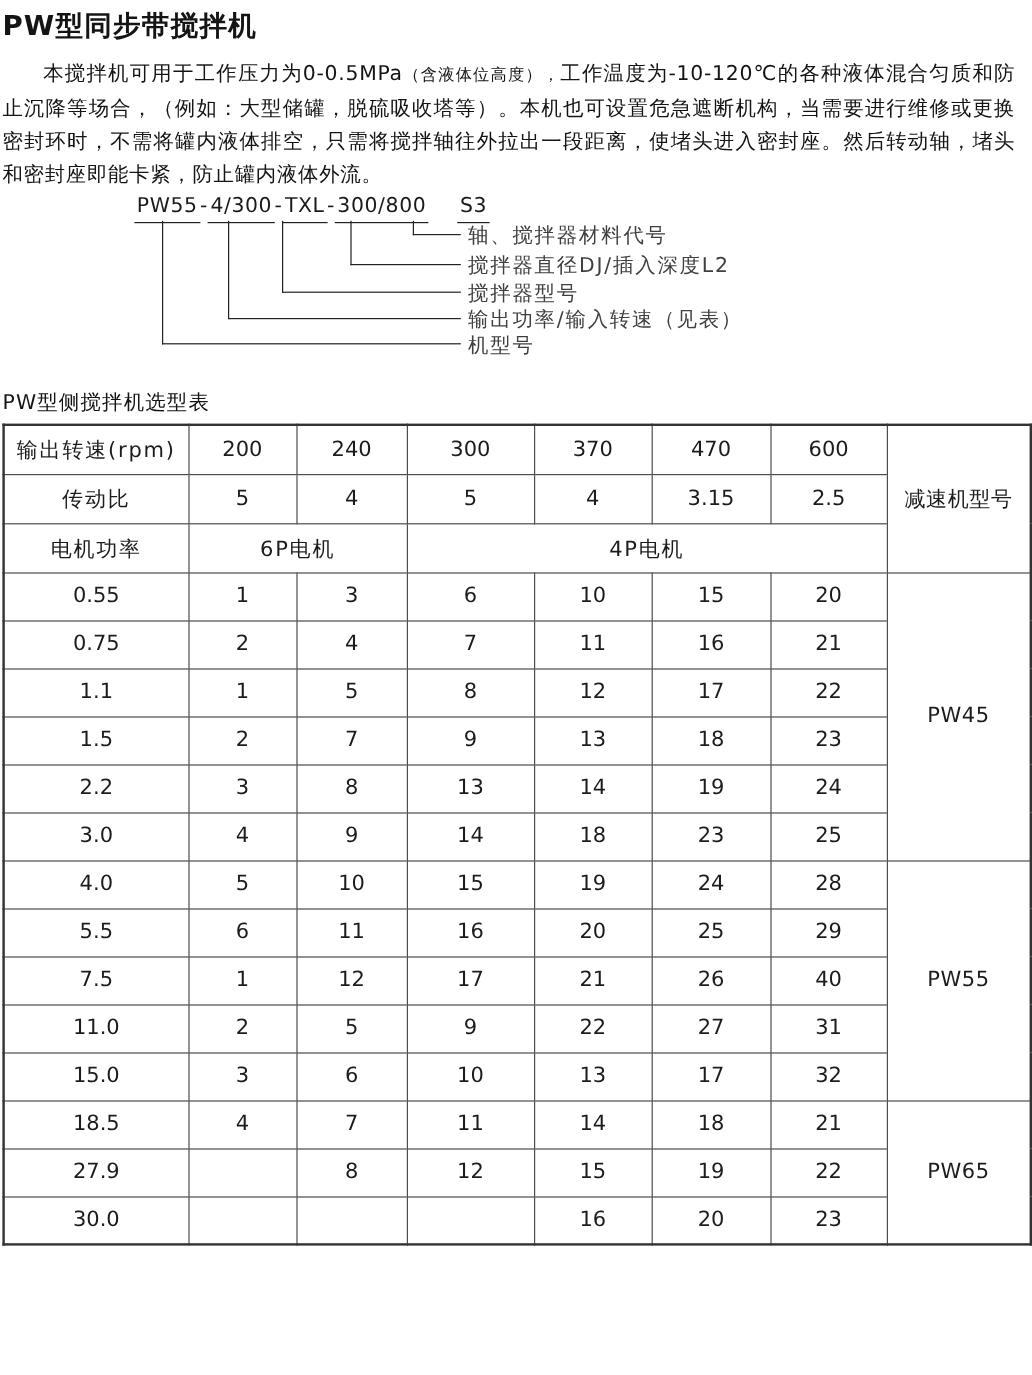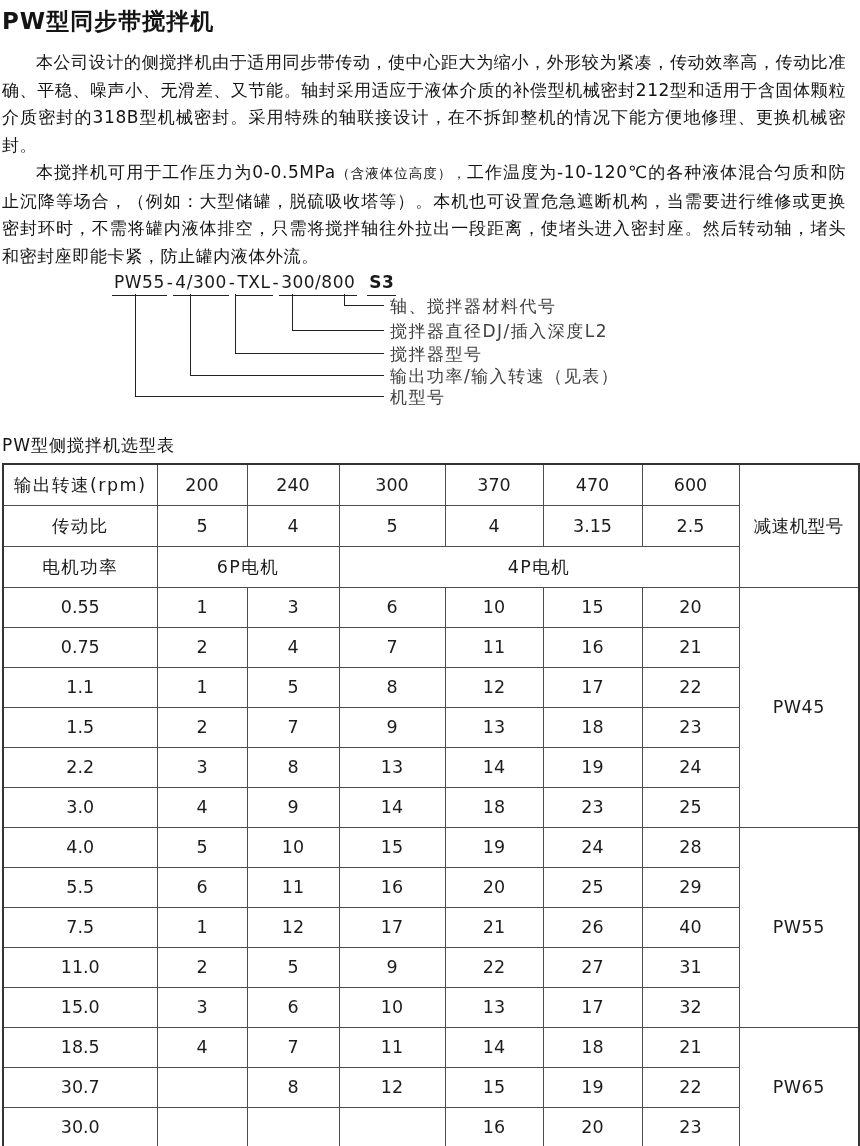--- a/index.html
+++ b/index.html
@@ -16,21 +16,21 @@
   .para { font-size:17px; line-height:27.5px; text-align:justify; letter-spacing:0.6px; text-indent:2em; }
   .small-inline { font-size:13.5px; }
 
   .section-heading { font-size:17.5px; letter-spacing:1.5px; margin-top:13px; }
 
   
   .diagram { position:relative; height:158px; margin-top:2px; }
   .model-code { position:absolute; left:110px; top:0; font-size:17px; letter-spacing:0.5px; white-space:nowrap; color:#1a1a1a; }
   .model-code .seg { display:inline-block; border-bottom:1.6px solid #222; padding:0 2px 3px 2px; }
   .model-code .sep { display:inline-block; padding:0 0 3px 0; }
-  .model-code .seg-last { margin-left:10px;font-weight:bold; }
+  .model-code .seg-last { margin-left:24px; }
   .conn { position:absolute; top:22px; border-left:1.6px solid #222; border-bottom:1.6px solid #222; }
   .c0 { left:342px; width:40px;  height:12px; }
   .c1 { left:290px; width:92px;  height:37px; }
   .c2 { left:233px; width:149px; height:60px; }
   .c3 { left:188px; width:194px; height:82px; }
   .c4 { left:133px; width:249px; height:103px; }
   .dlabel { position:absolute; left:388px; font-size:17px; letter-spacing:1.5px; white-space:nowrap; color:#404040; }
   .l0 { top:23px; } .l1 { top:48px; } .l2 { top:71px; } .l3 { top:93px;text-align:right; } .l4 { top:114px; }
 
   
@@ -45,21 +45,20 @@
   td.hd { font-size:17px; letter-spacing:1.5px; }
   td.model { font-size:17.5px; letter-spacing:0.5px; }
 </style>
 </head>
 <body>
 
 <div class="page">
 
   <h1 class="doc-title">PW型同步带搅拌机</h1>
 
-  <p class="para">本公司设计的侧搅拌机由于适用同步带传动，使中心距大为缩小，外形较为紧凑，传动效率高，传动比准确、平稳、噪声小、无滑差、又节能。轴封采用适应于液体介质的补偿型机械密封212型和适用于含固体颗粒介质密封的318B型机械密封。采用特殊的轴联接设计，在不拆卸整机的情况下能方便地修理、更换机械密封。</p>
 
   <p class="para"><span>本搅拌机可用于工作压力为0-0.5MPa</span><span class="small-inline">（含液体位高度），</span><span>工作温度为-10-120℃的各种液体混合匀质和防止沉降等场合，（例如：大型储罐，脱硫吸收塔等）。本机也可设置危急遮断机构，当需要进行维修或更换密封环时，不需将罐内液体排空，只需将搅拌轴往外拉出一段距离，使堵头进入密封座。然后转动轴，堵头和密封座即能卡紧，防止罐内液体外流。</span></p>
 
 
   <div class="diagram">
     <div class="model-code"><span class="seg">PW55</span><span class="sep">-</span><span class="seg">4/300</span><span class="sep">-</span><span class="seg">TXL</span><span class="sep">-</span><span class="seg">300/800</span><span class="seg seg-last">S3</span></div>
 
     <div class="conn c0"></div>
     <div class="conn c1"></div>
     <div class="conn c2"></div>
@@ -220,21 +219,21 @@
       <td>18.5</td>
       <td>4</td>
       <td>7</td>
       <td>11</td>
       <td>14</td>
       <td>18</td>
       <td>21</td>
       <td class="model" rowspan="3">PW65</td>
     </tr>
     <tr class="drow">
-      <td>30.7</td>
+      <td>27.9</td>
       <td></td>
       <td>8</td>
       <td>12</td>
       <td>15</td>
       <td>19</td>
       <td>22</td>
     </tr>
     <tr class="drow">
       <td>30.0</td>
       <td></td>

